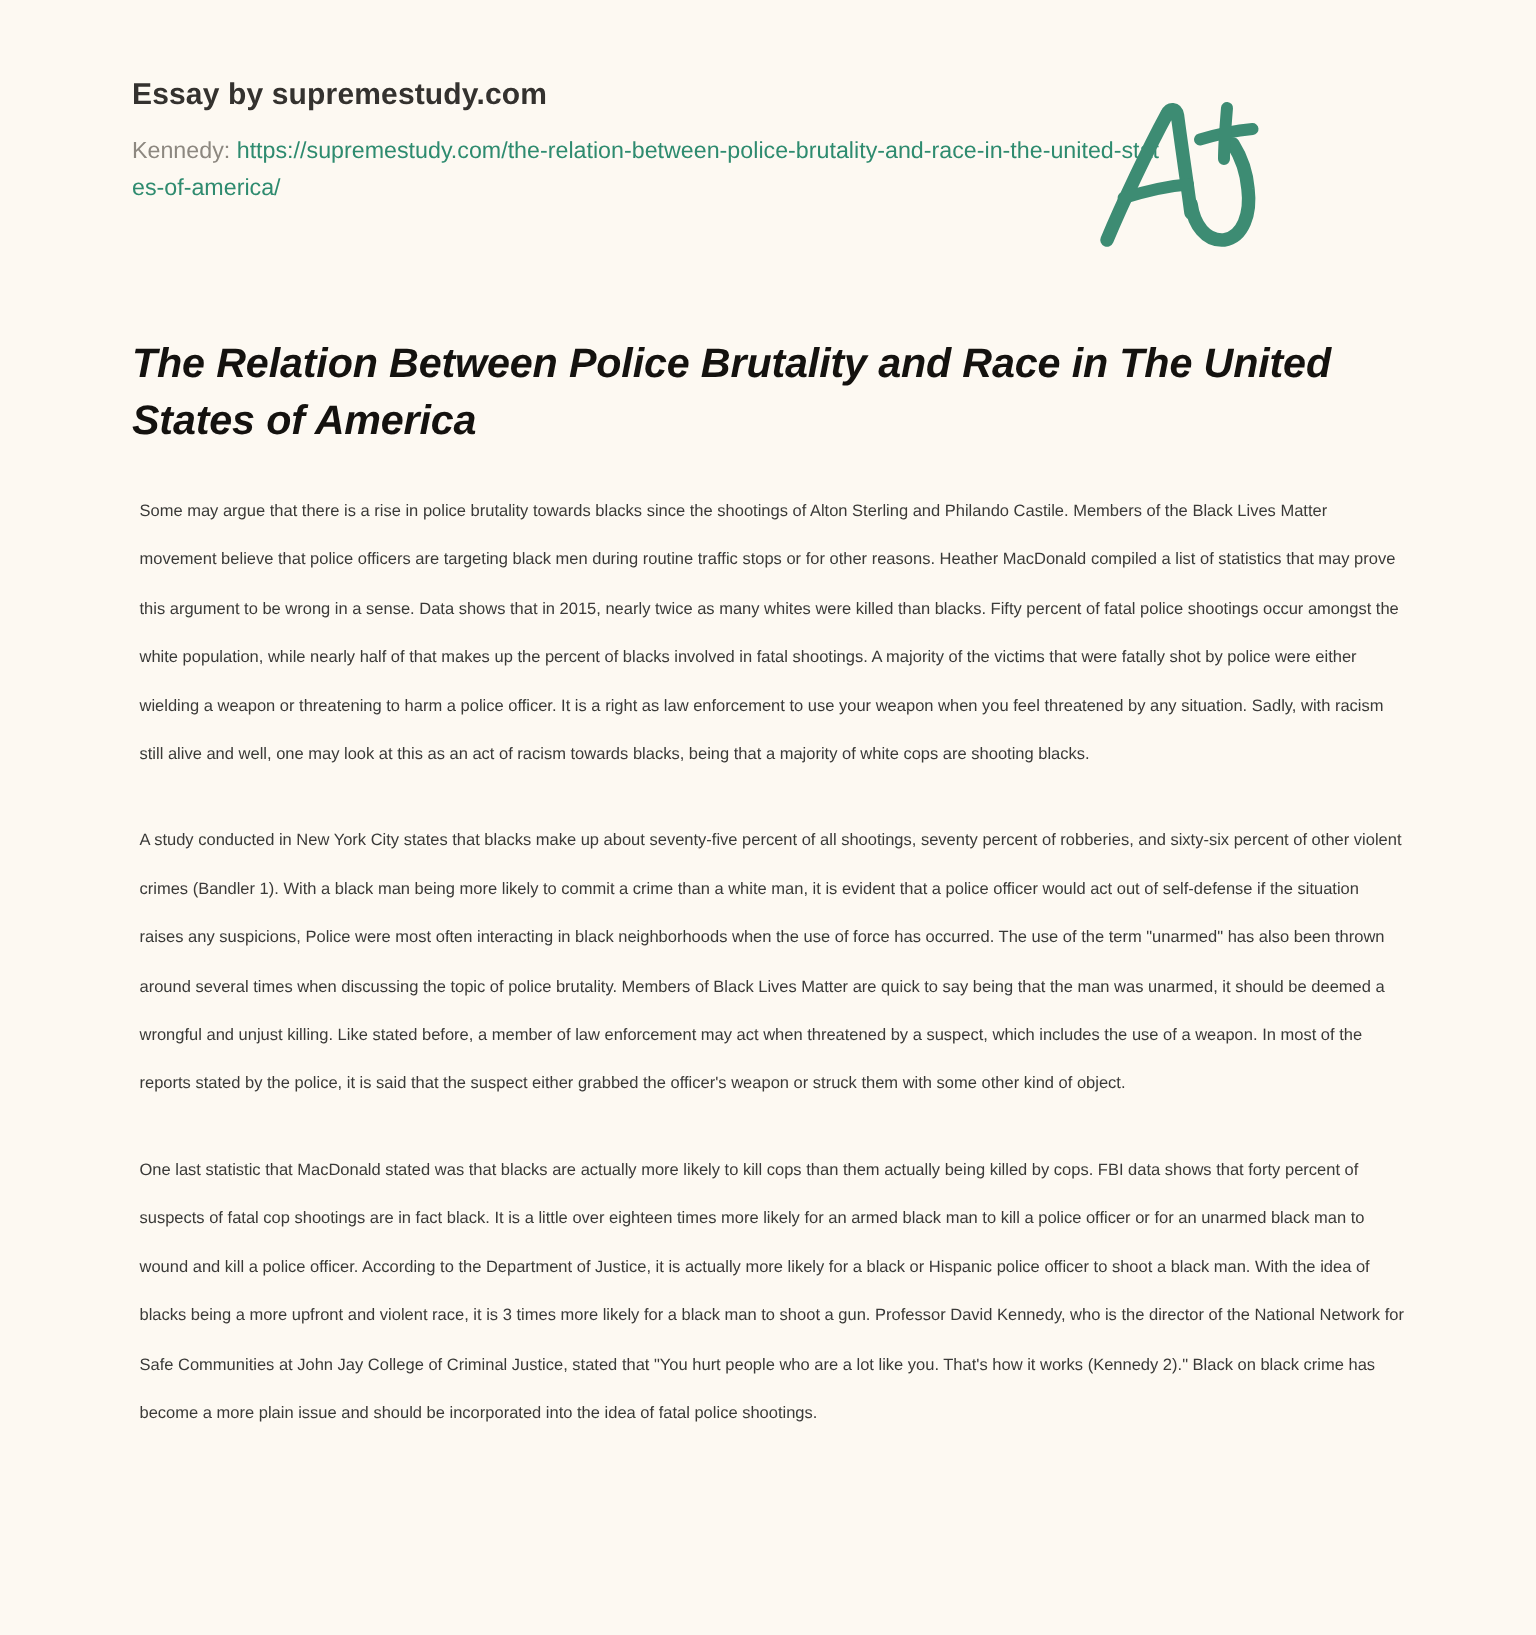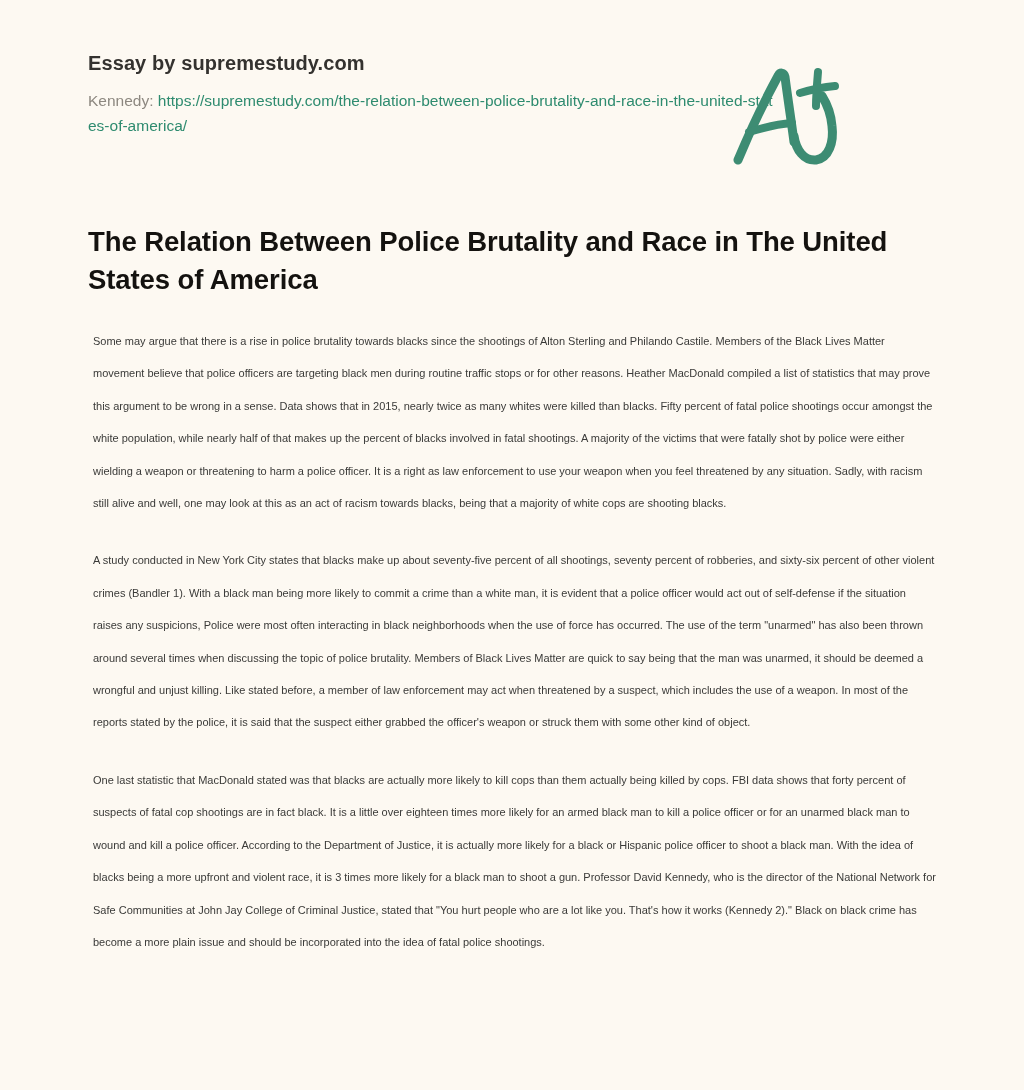--- a/index.html
+++ b/index.html
@@ -68,20 +68,21 @@
   
   .title {
     margin: 0;
     padding-top: 85px;
     font-size: 27.5px;
     font-weight: bold;
     line-height: 38px;
     color: #14120f;
     letter-spacing: -0.1px;
     max-width: 800px;
+    font-style: italic;
   }
 
   
   .article {
     padding-top: 26px;
   }
   .article p {
     margin: 0 0 25px 5px;
     font-size: 11px;
     line-height: 32.4px;

